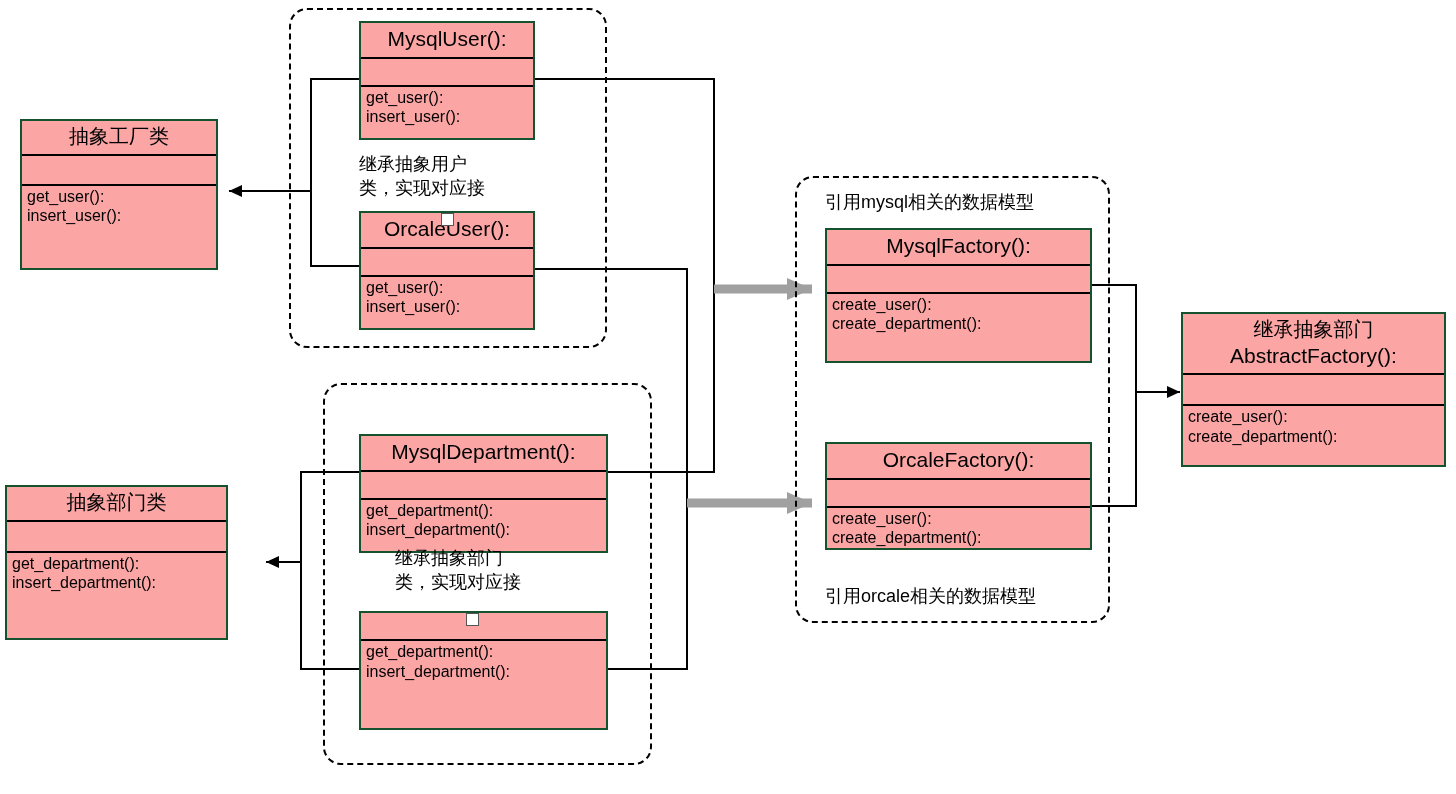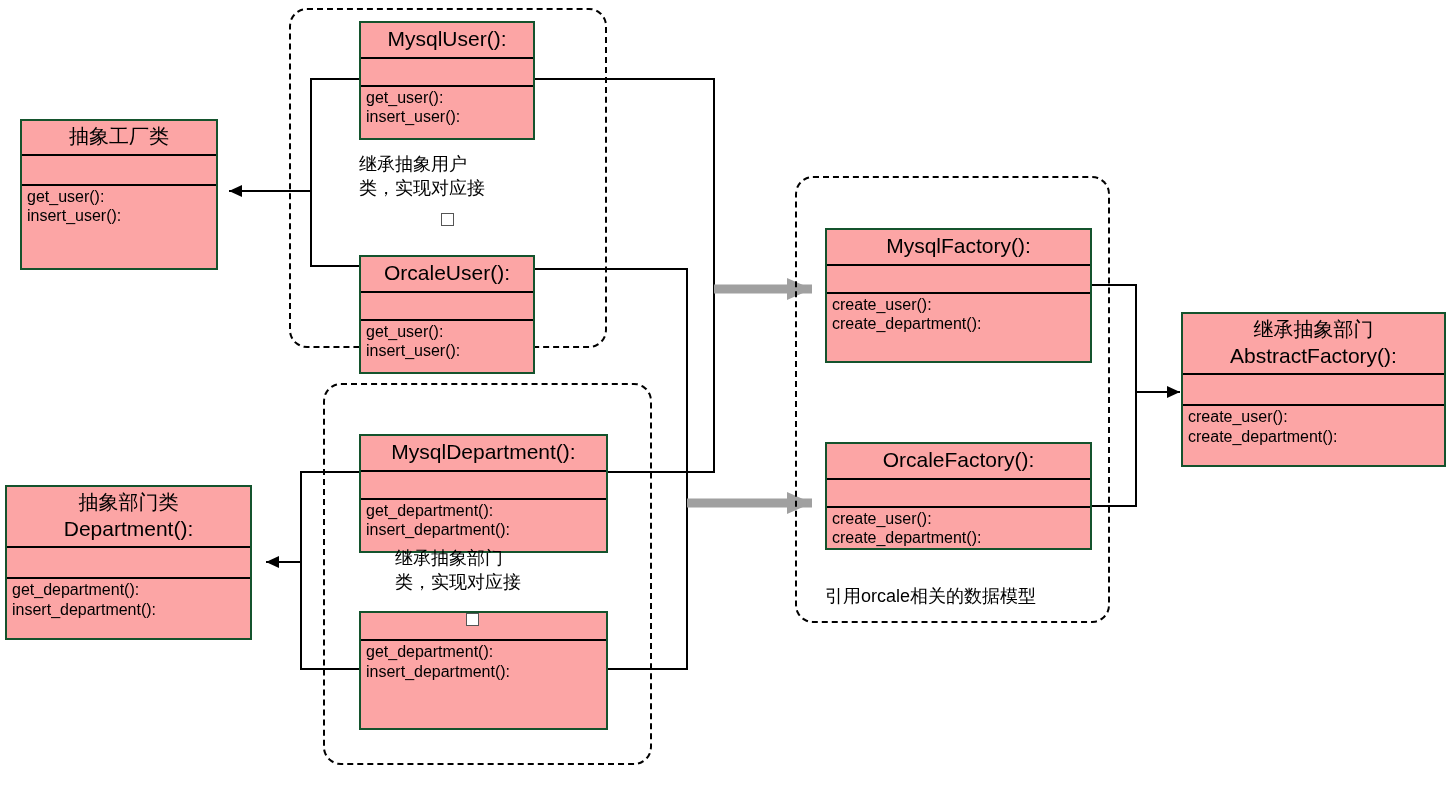--- a/index.html
+++ b/index.html
@@ -137,44 +137,43 @@
     <div class="sec sec-title">
       <div class="line t-cn">抽象工厂类</div>
     </div>
     <div class="sec sec-attrs" style="height:30px;"></div>
     <div class="sec sec-ops">
       <div class="line t-op">get_user():</div>
       <div class="line t-op">insert_user():</div>
     </div>
   </div>
 
-  <div class="uml" style="left:5px; top:485px; width:247px; height:155px;">
+  <div class="uml" style="left:5px; top:485px; width:223px; height:155px;">
     <div class="sec sec-title">
       <div class="line t-cn">抽象部门类</div>
-      <div class="line t-en">Department():</div>
     </div>
     <div class="sec sec-attrs" style="height:31px;"></div>
     <div class="sec sec-ops">
       <div class="line t-op">get_department():</div>
       <div class="line t-op">insert_department():</div>
     </div>
   </div>
 
   <div class="uml" style="left:359px; top:21px; width:176px; height:119px;">
     <div class="sec sec-title">
       <div class="line t-en">MysqlUser():</div>
     </div>
     <div class="sec sec-attrs" style="height:28px;"></div>
     <div class="sec sec-ops">
       <div class="line t-op">get_user():</div>
       <div class="line t-op">insert_user():</div>
     </div>
   </div>
 
-  <div class="uml" style="left:359px; top:211px; width:176px; height:119px;margin-top:44px;">
+  <div class="uml" style="left:359px; top:211px; width:176px; height:119px;">
     <div class="sec sec-title">
       <div class="line t-en">OrcaleUser():</div>
     </div>
     <div class="sec sec-attrs" style="height:28px;"></div>
     <div class="sec sec-ops">
       <div class="line t-op">get_user():</div>
       <div class="line t-op">insert_user():</div>
     </div>
   </div>
   <div class="caret" style="left:441px; top:213px; width:13px; height:13px;"></div>
@@ -236,19 +235,22 @@
   <div class="note" style="left:359px; top:152px; width:176px;">
     <div>继承抽象用户</div>
     <div>类，实现对应接</div>
   </div>
 
   <div class="note" style="left:395px; top:546px; width:176px;">
     <div>继承抽象部门</div>
     <div>类，实现对应接</div>
   </div>
 
+  <div class="note" style="left:825px; top:190px; width:267px;">
+    <div>引用mysql相关的数据模型</div>
+  </div>
 
 
   <div class="note" style="left:825px; top:584px; width:267px;">
     <div>引用orcale相关的数据模型</div>
   </div>
 
 </div>
 
 </body></html>

